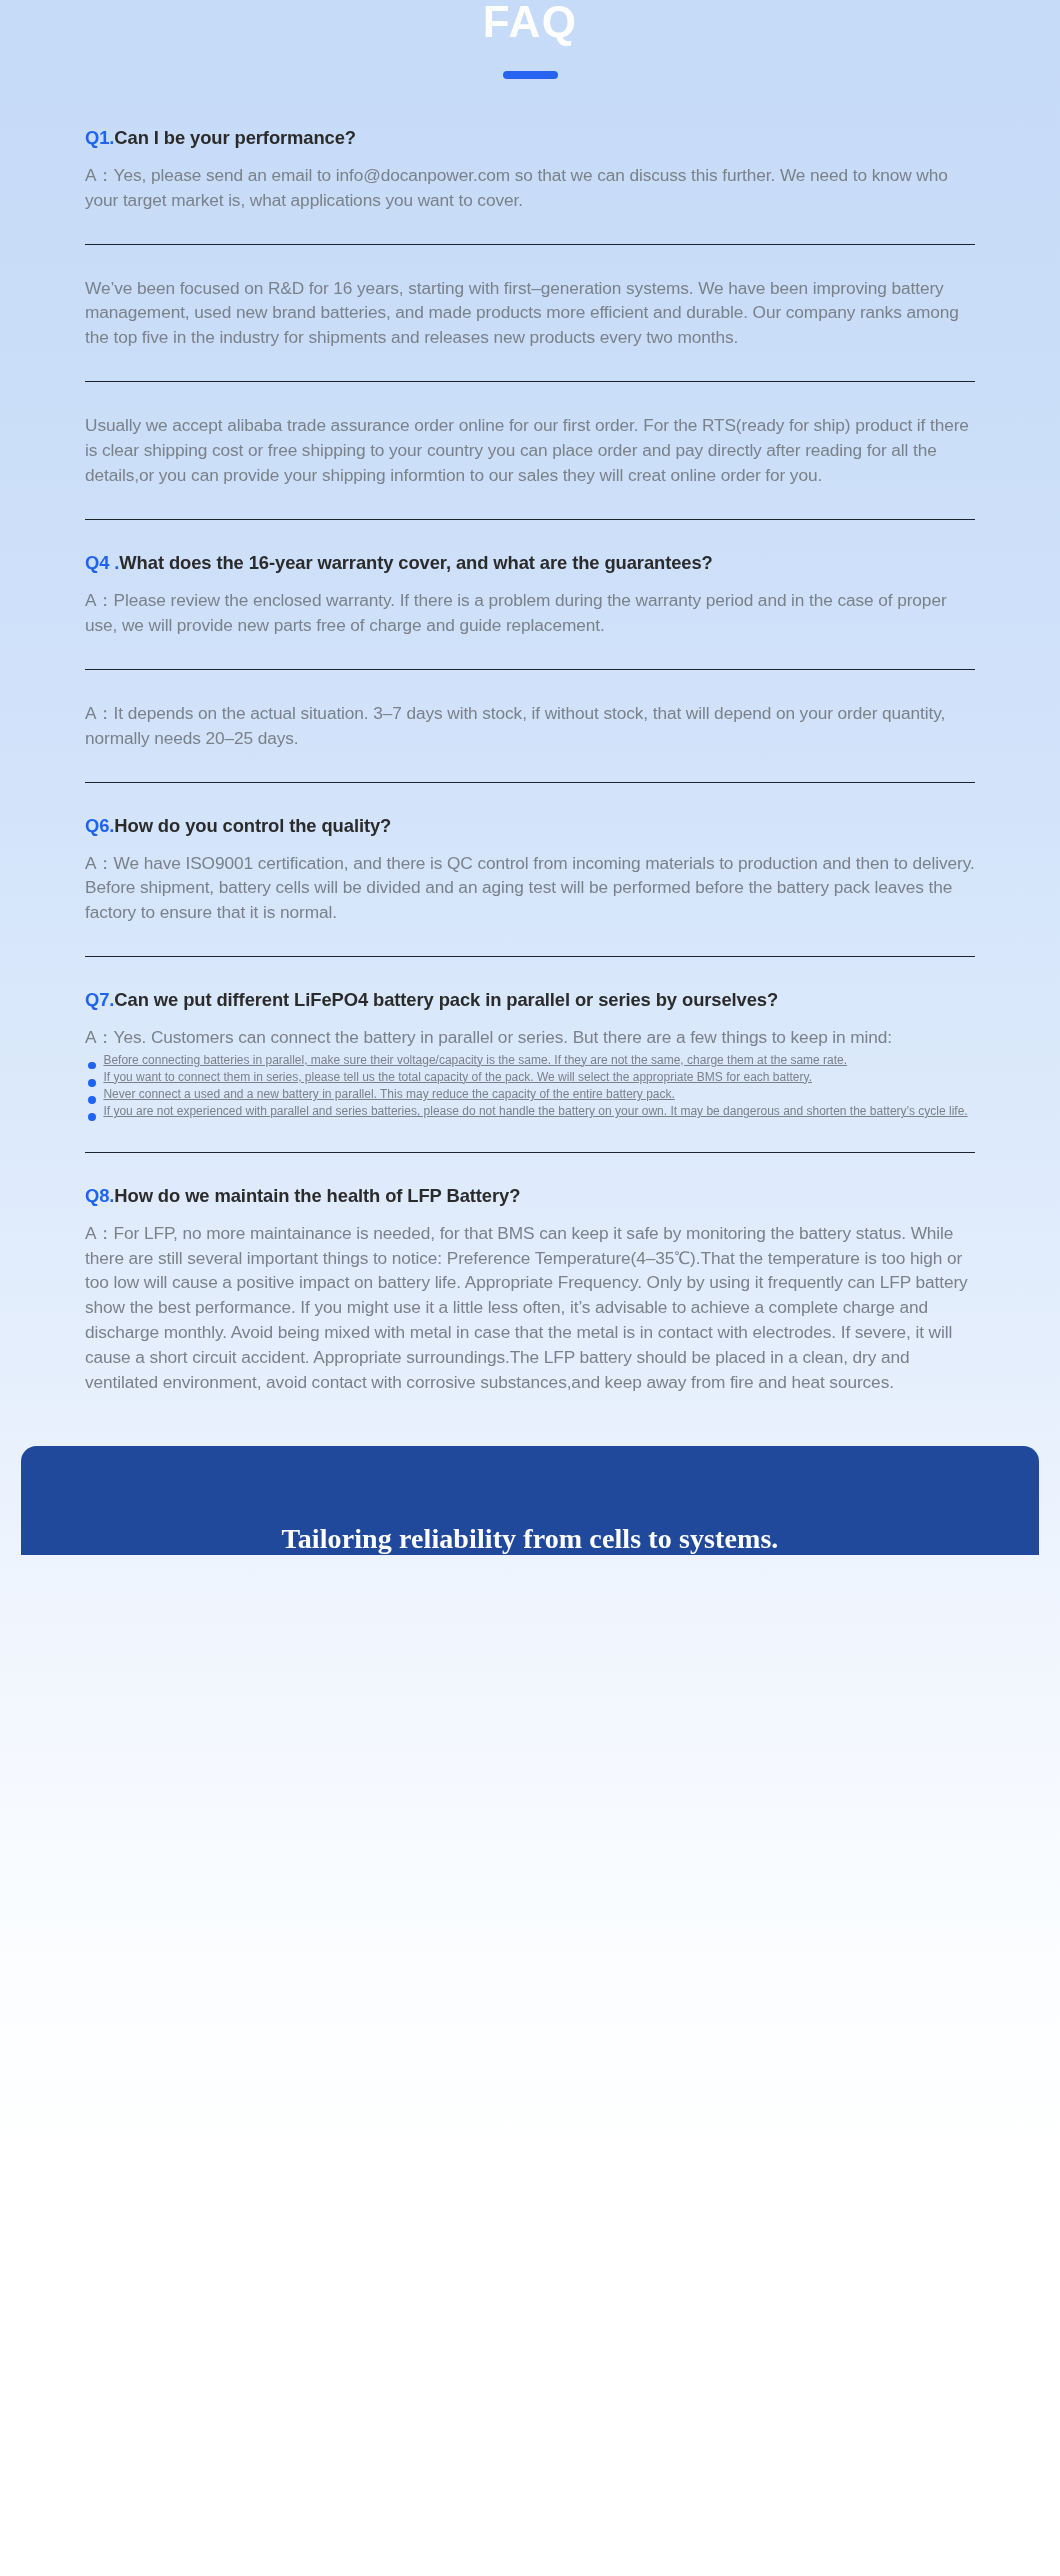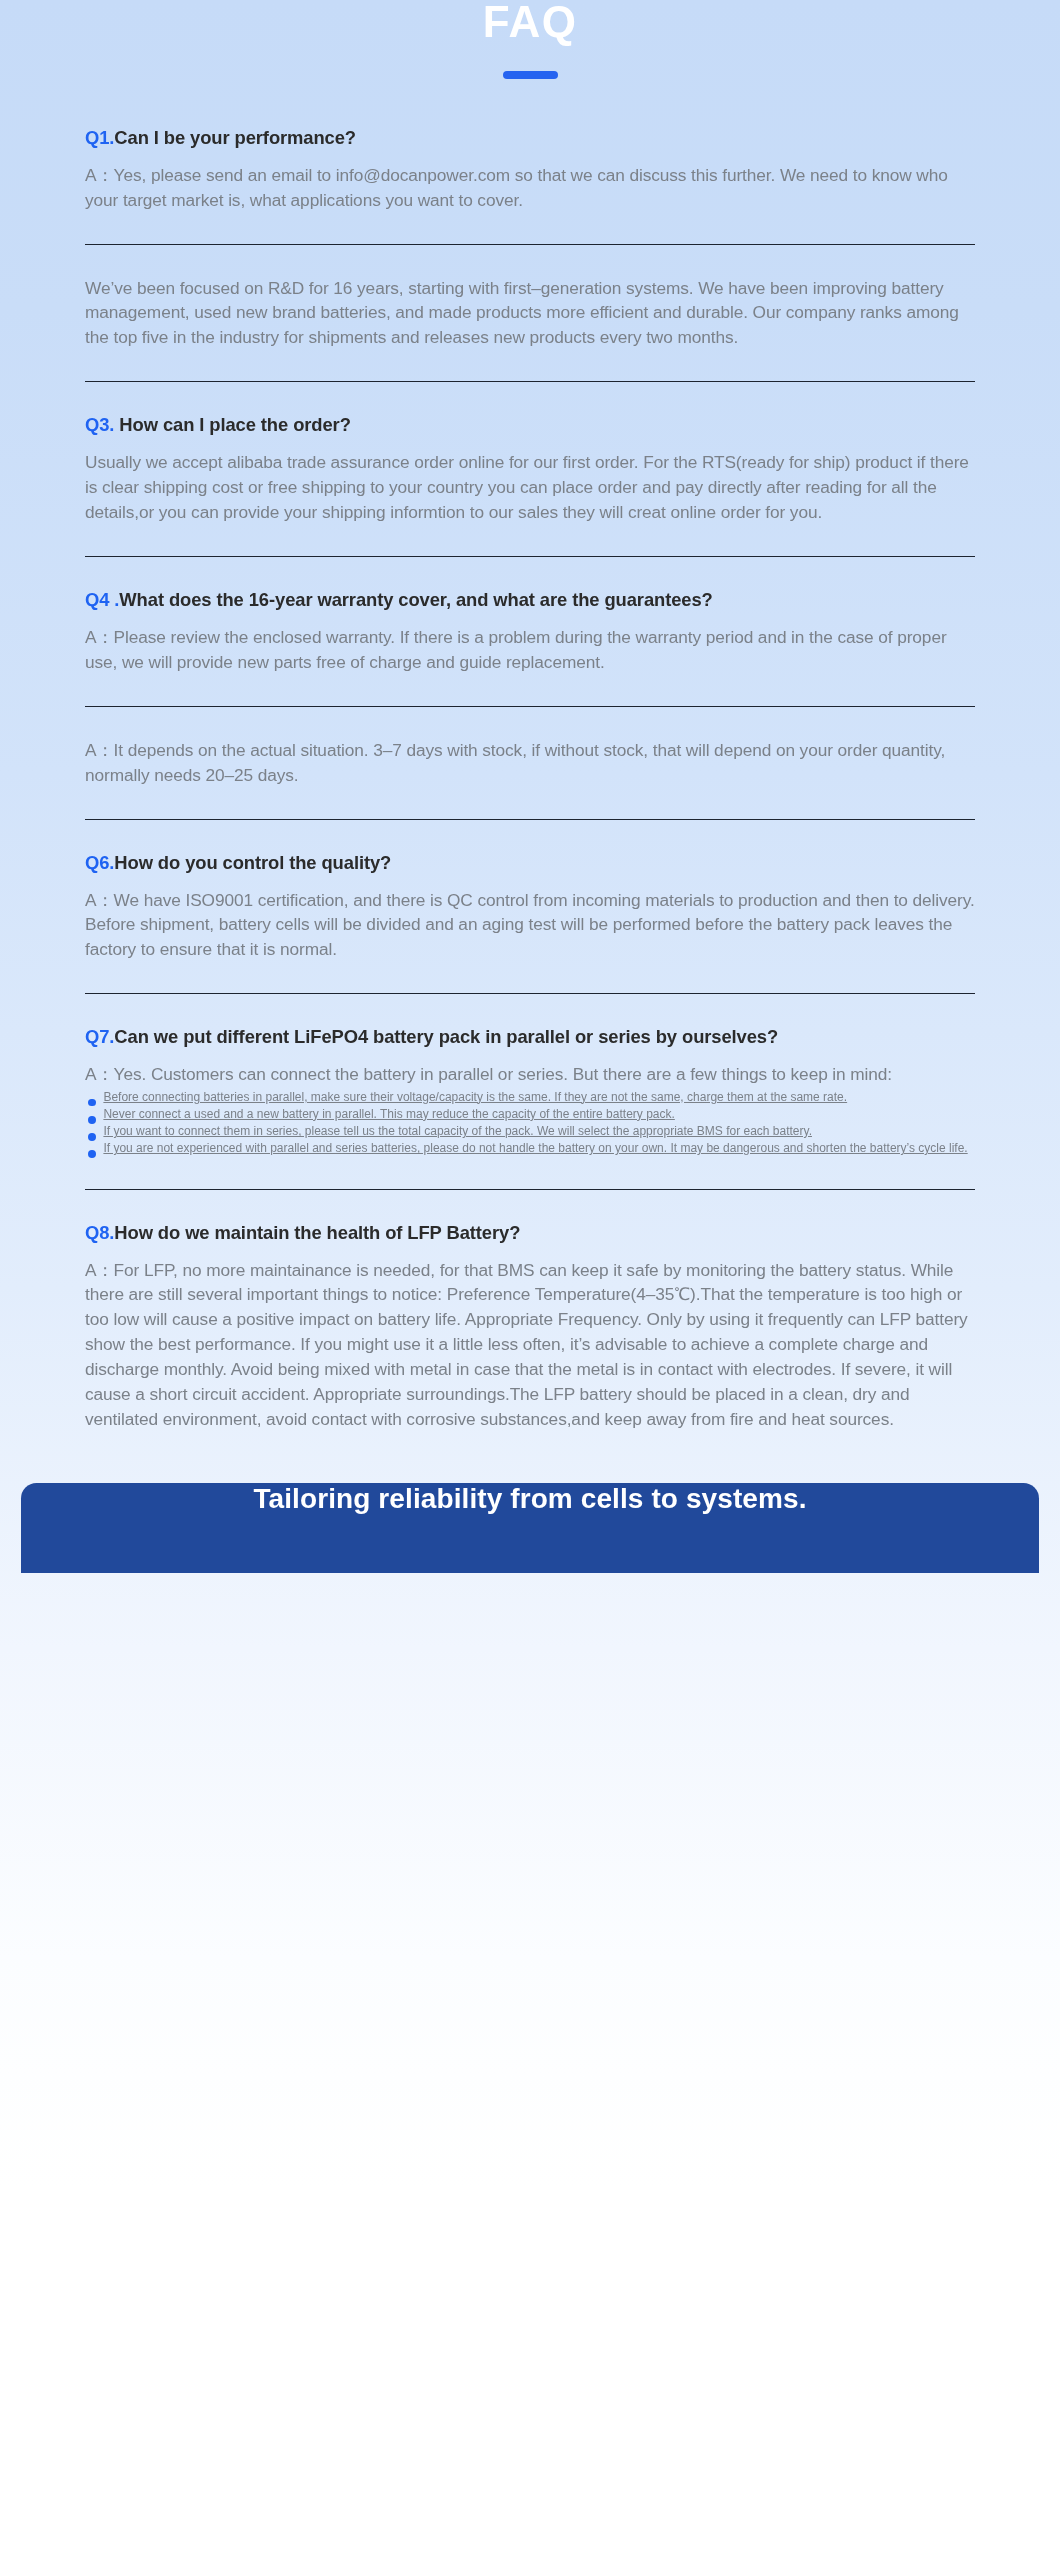--- a/index.html
+++ b/index.html
@@ -101,24 +101,25 @@
     margin-top:31px;
   }
 
   
   .footer-wrap {
     padding:51px 21px 0 21px;
   }
   .footer-banner {
     background:#21499b;
     border-radius:15.5px 15.5px 0 0;
-    height:90px;
+    height:109px;
     display:flex;
-    align-items:flex-start;
+    align-items:flex-end;
     justify-content:center;
+    font-family:Liberation Serif, serif;
   }
   .footer-text {
     color:#ffffff;
     font-size:28px;
     font-weight:bold;
     letter-spacing:0.1px;
   }
 </style>
 </head>
 <body>
@@ -141,21 +142,20 @@
     </div>
 
     <div class="faq-item">
       <div class="a-body">
           <p>We’ve been focused on R&amp;D for 16 years, starting with first–generation systems. We have been improving battery management, used new brand batteries, and made products more efficient and durable. Our company ranks among the top five in the industry for shipments and releases new products every two months.</p>
         </div>
       <div class="divider"></div>
     </div>
 
     <div class="faq-item">
-      <div class="q-line"><span class="q-num">Q3.</span><span> How can I place the order?</span></div>
       <div class="a-body">
           <p>Usually we accept alibaba trade assurance order online for our first order. For the RTS(ready for ship) product if there is clear shipping cost or free shipping to your country you can place order and pay directly after reading for all the details,or you can provide your shipping informtion to our sales they will creat online order for you.</p>
         </div>
       <div class="divider"></div>
     </div>
 
     <div class="faq-item">
       <div class="q-line"><span class="q-num">Q4 .</span><span>What does the 16-year warranty cover, and what are the guarantees?</span></div>
       <div class="a-body">
           <p>A：Please review the enclosed warranty. If there is a problem during the warranty period and in the case of proper use, we will provide new parts free of charge and guide replacement.</p>
@@ -178,22 +178,22 @@
       <div class="divider"></div>
     </div>
 
     <div class="faq-item">
       <div class="q-line"><span class="q-num">Q7.</span><span>Can we put different LiFePO4 battery pack in parallel or series by ourselves?</span></div>
       <div class="a-body">
           <p>A：Yes. Customers can connect the battery in parallel or series. But there are a few things to keep in mind:</p>
         </div>
       <div class="bullets">
         <div class="bullet">Before connecting batteries in parallel, make sure their voltage/capacity is the same. If they are not the same, charge them at the same rate.</div>
+        <div class="bullet">If you want to connect them in series, please tell us the total capacity of the pack. We will select the appropriate BMS for each battery.</div>
         <div class="bullet">Never connect a used and a new battery in parallel. This may reduce the capacity of the entire battery pack.</div>
-        <div class="bullet">If you want to connect them in series, please tell us the total capacity of the pack. We will select the appropriate BMS for each battery.</div>
         <div class="bullet">If you are not experienced with parallel and series batteries, please do not handle the battery on your own. It may be dangerous and shorten the battery’s cycle life.</div>
       </div>
       <div class="divider"></div>
     </div>
 
     <div class="faq-item last">
       <div class="q-line"><span class="q-num">Q8.</span><span>How do we maintain the health of LFP Battery?</span></div>
       <div class="a-body">
           <p>A：For LFP, no more maintainance is needed, for that BMS can keep it safe by monitoring the battery status. While there are still several important things to notice: Preference Temperature(4–35℃).That the temperature is too high or too low will cause a positive impact on battery life. Appropriate Frequency. Only by using it frequently can LFP battery show the best performance. If you might use it a little less often, it’s advisable to achieve a complete charge and discharge monthly. Avoid being mixed with metal in case that the metal is in contact with electrodes. If severe, it will cause a short circuit accident. Appropriate surroundings.The LFP battery should be placed in a clean, dry and ventilated environment, avoid contact with corrosive substances,and keep away from fire and heat sources.</p>
         </div>

